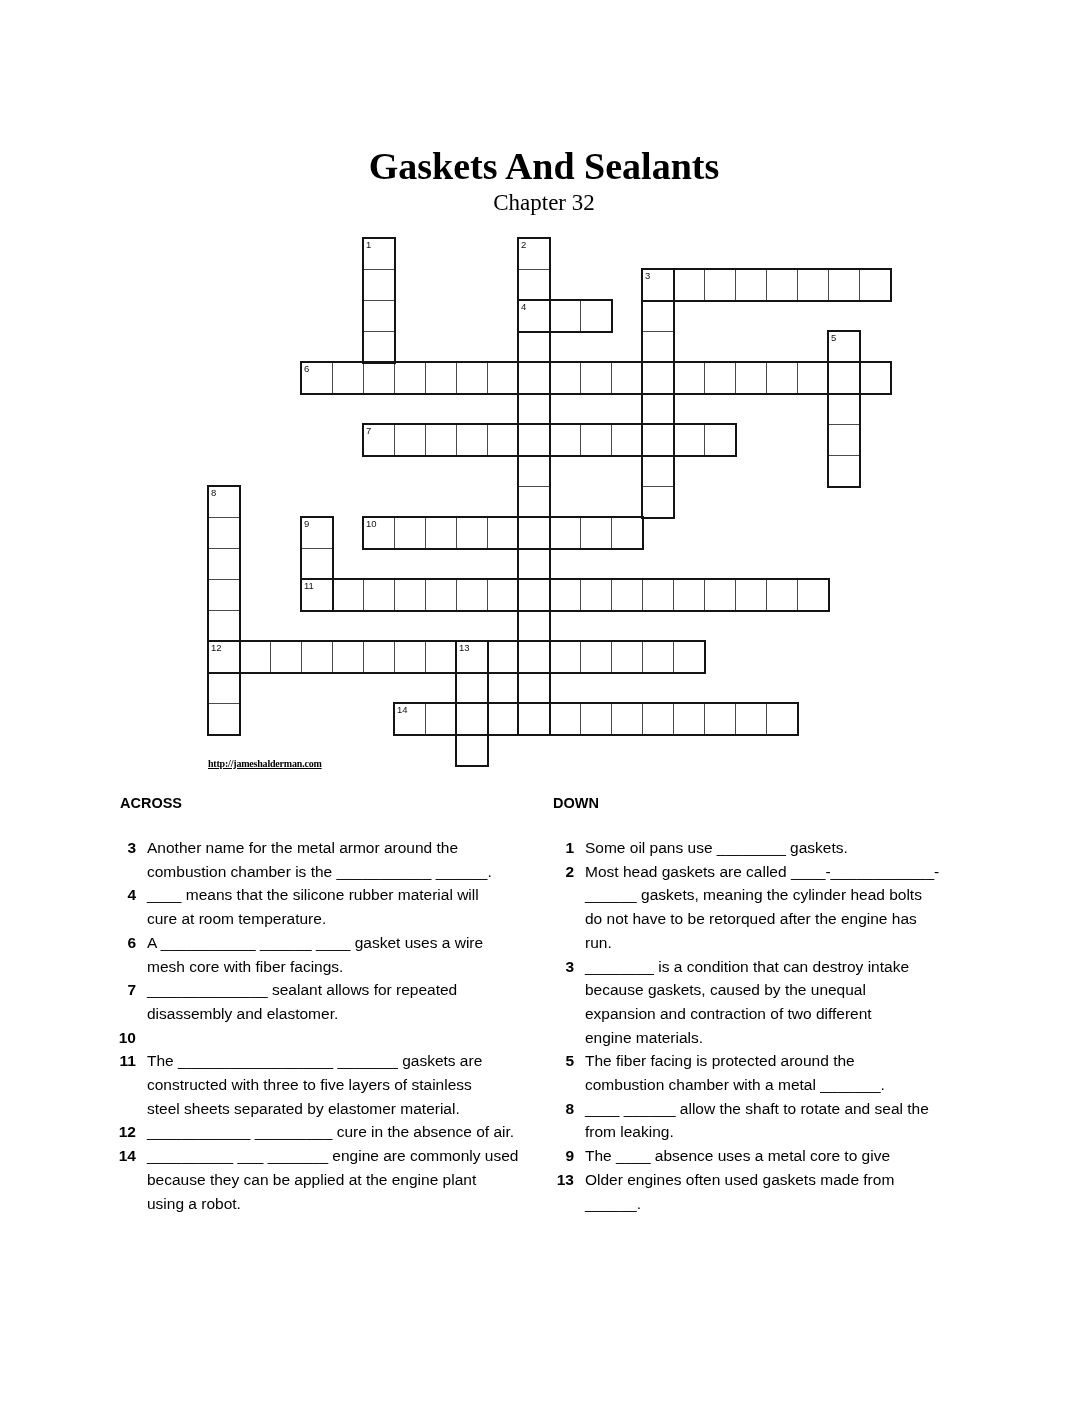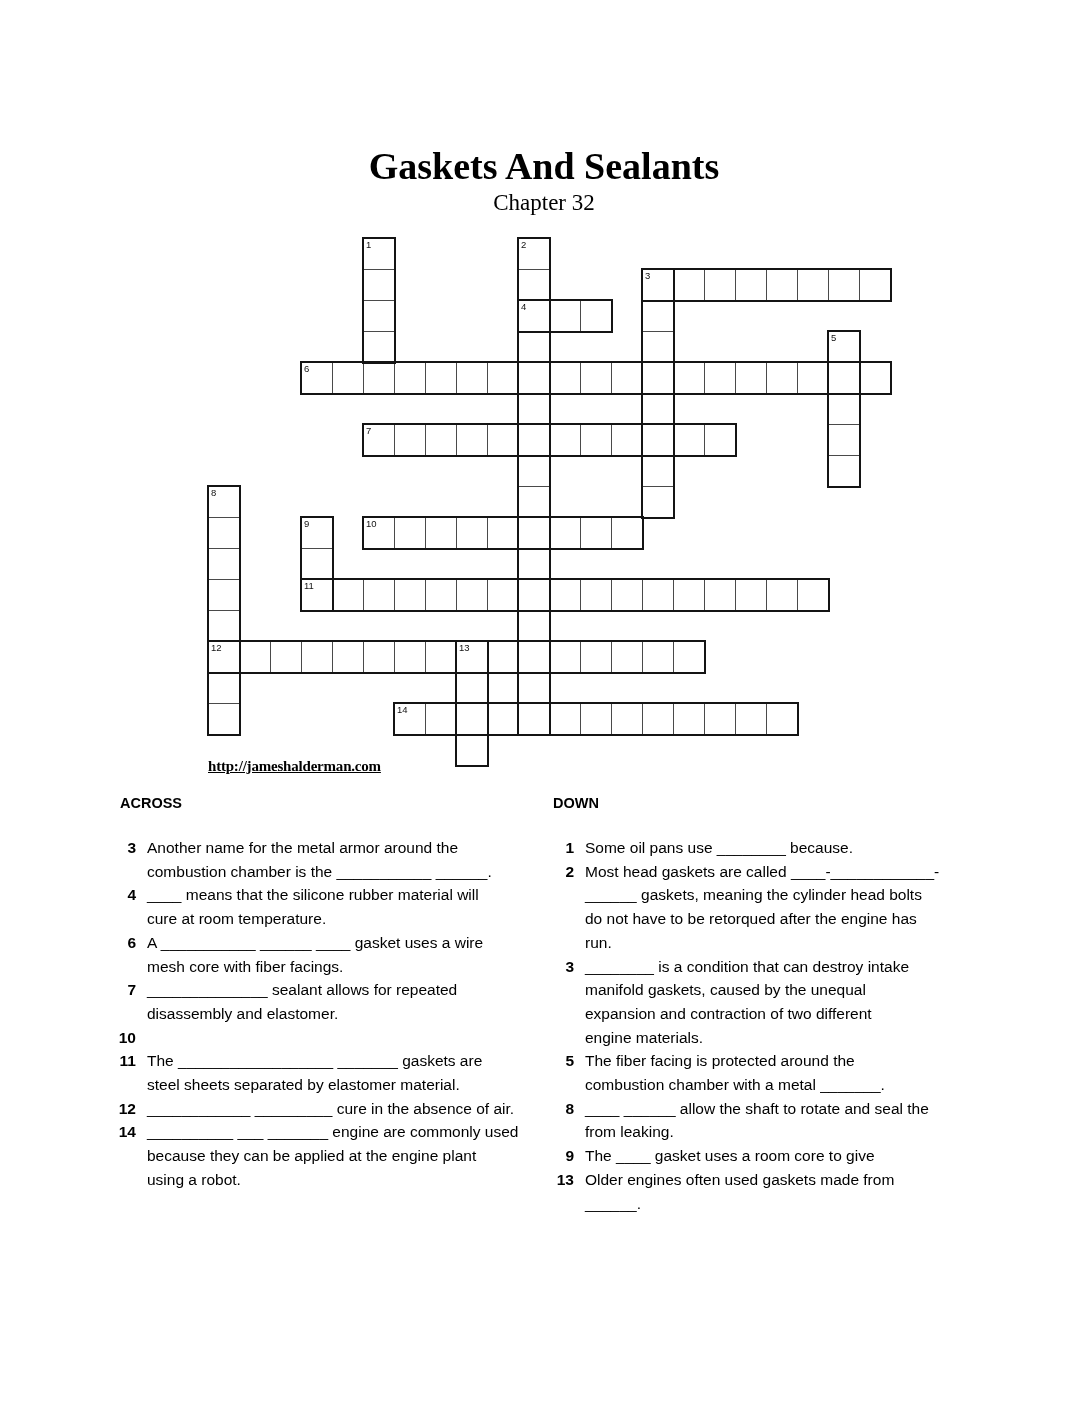--- a/index.html
+++ b/index.html
@@ -13,21 +13,21 @@
 
   #grid{position:absolute;left:0;top:0;width:1088px;height:1408px;}
   #grid .cell{position:absolute;width:32px;height:32px;border:1px solid #4a4a4a;
          box-sizing:border-box;background:#fff;}
   #grid .word{position:absolute;border:2px solid #141414;box-sizing:border-box;
          pointer-events:none;background:transparent;}
   #grid .cellnum{position:absolute;font-size:9.5px;line-height:10px;color:#111;
          font-family:"Liberation Sans",sans-serif;}
 
   .src{position:absolute;left:208px;top:758px;font-family:"Liberation Serif",serif;
-       font-size:15px;font-weight:bold;color:#000;text-decoration:underline;letter-spacing:-0.2px;}
+       font-size:10px;font-weight:bold;color:#000;text-decoration:underline;letter-spacing:-0.2px;}
 
   .clue-header{position:absolute;top:795px;font-size:14.5px;font-weight:bold;color:#000;}
   #across-header{left:120px;}
   #down-header{left:553px;}
 
   .clue-col{position:absolute;top:836px;}
   #across-col{left:100px;width:420px;}
   #down-col{left:538px;width:430px;}
 
   .clue{display:flex;align-items:flex-start;}
@@ -239,20 +239,21 @@
           <div>disassembly and elastomer.</div>
         </div>
       </div>
       <div class="clue">
         <div class="num">10</div>
       </div>
       <div class="clue">
         <div class="num">11</div>
         <div class="lines">
           <div>The __________________ _______ gaskets are</div>
+          <div>constructed with three to five layers of stainless</div>
           <div>steel sheets separated by elastomer material.</div>
         </div>
       </div>
       <div class="clue">
         <div class="num">12</div>
         <div class="lines">
           <div>____________ _________ cure in the absence of air.</div>
         </div>
       </div>
       <div class="clue">
@@ -261,37 +262,37 @@
           <div>__________ ___ _______ engine are commonly used</div>
           <div>because they can be applied at the engine plant</div>
           <div>using a robot.</div>
         </div>
       </div>
     </div>
   <div class="clue-col" id="down-col">
       <div class="clue">
         <div class="num">1</div>
         <div class="lines">
-          <div>Some oil pans use ________ because.</div>
+          <div>Some oil pans use ________ gaskets.</div>
         </div>
       </div>
       <div class="clue">
         <div class="num">2</div>
         <div class="lines">
           <div>Most head gaskets are called ____-____________-</div>
           <div>______ gaskets, meaning the cylinder head bolts</div>
           <div>do not have to be retorqued after the engine has</div>
           <div>run.</div>
         </div>
       </div>
       <div class="clue">
         <div class="num">3</div>
         <div class="lines">
           <div>________ is a condition that can destroy intake</div>
-          <div>manifold gaskets, caused by the unequal</div>
+          <div>because gaskets, caused by the unequal</div>
           <div>expansion and contraction of two different</div>
           <div>engine materials.</div>
         </div>
       </div>
       <div class="clue">
         <div class="num">5</div>
         <div class="lines">
           <div>The fiber facing is protected around the</div>
           <div>combustion chamber with a metal _______.</div>
         </div>
@@ -299,21 +300,21 @@
       <div class="clue">
         <div class="num">8</div>
         <div class="lines">
           <div>____ ______ allow the shaft to rotate and seal the</div>
           <div>from leaking.</div>
         </div>
       </div>
       <div class="clue">
         <div class="num">9</div>
         <div class="lines">
-          <div>The ____ gasket uses a room core to give</div>
+          <div>The ____ absence uses a metal core to give</div>
         </div>
       </div>
       <div class="clue">
         <div class="num">13</div>
         <div class="lines">
           <div>Older engines often used gaskets made from</div>
           <div>______.</div>
         </div>
       </div>
     </div>

